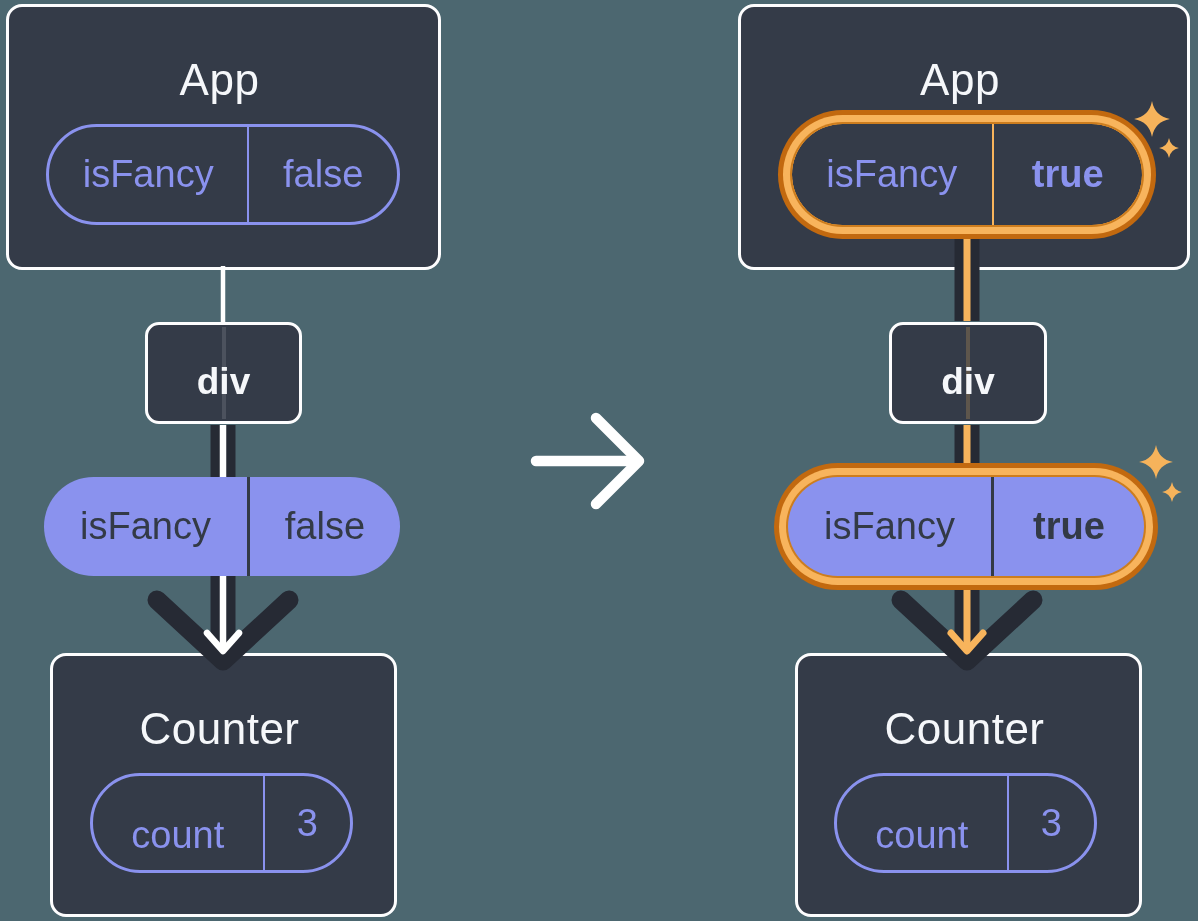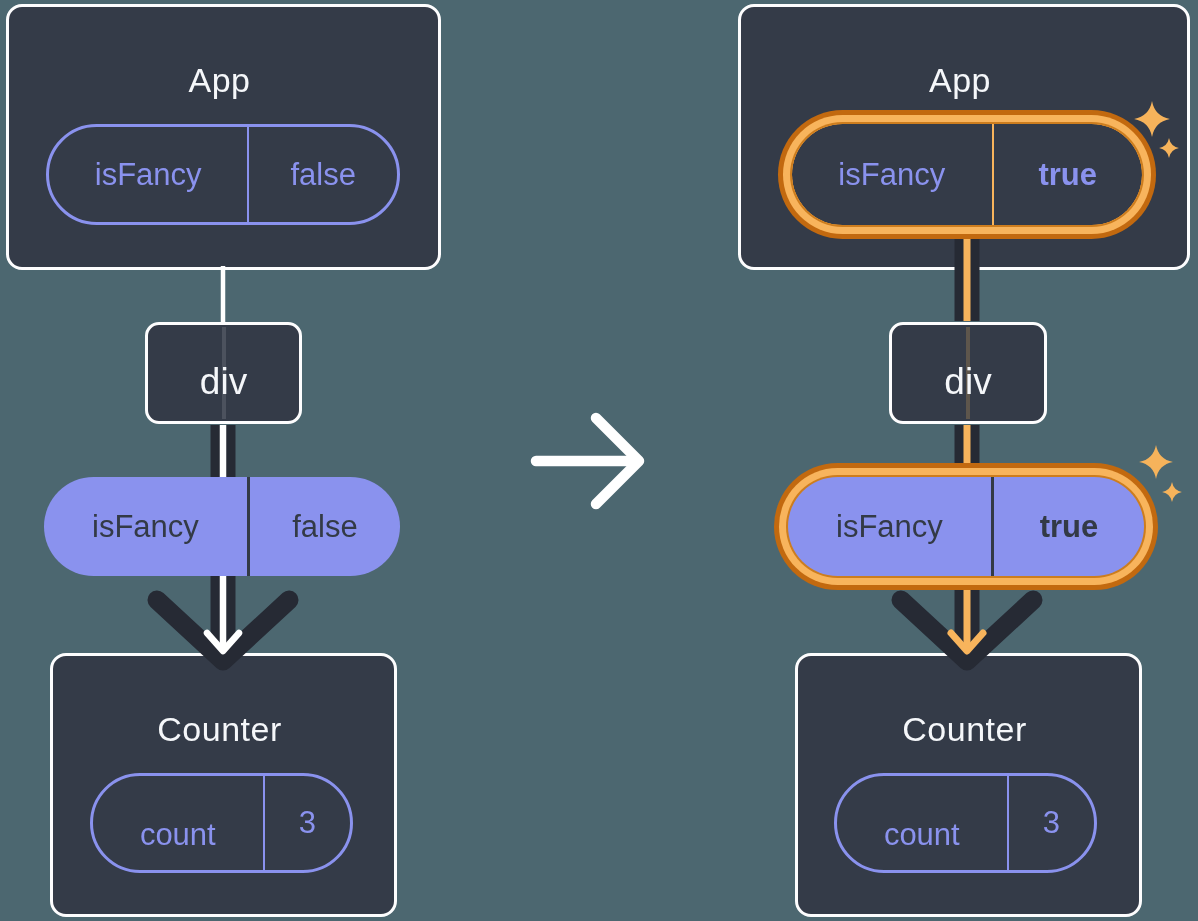--- a/index.html
+++ b/index.html
@@ -6,29 +6,29 @@
     --background:#4c6770; --card:#343b48; --card-border:#fdfdfe; --title-text:#f5f7fa;
     --purple:#8a92ee; --pill-dark-text:#333a46; --connector-dark:#262a34; --connector-white:#ffffff;
     --orange-dark:#c2690f; --orange-light:#f8b45c; --orange-mid:#cd7d1e; --sparkle:#f6b35b;
   }
   html,body{margin:0;padding:0;background:var(--background);}
   .canvas{position:relative;width:1198px;height:921px;background:var(--background);
           font-family:"Liberation Sans",sans-serif;overflow:hidden;}
   .card{position:absolute;background:var(--card);border:3px solid var(--card-border);
         border-radius:16px;box-sizing:border-box;}
   .card-title{position:absolute;left:0;right:8px;top:54px;text-align:center;
-        font-size:34px;line-height:38px;font-weight:500;color:var(--title-text);letter-spacing:.5px;}
+        font-size:44px;line-height:38px;font-weight:500;color:var(--title-text);letter-spacing:.5px;}
   .div-card{display:flex;align-items:center;justify-content:center;border-radius:14px;}
-  .div-label{font-size:37px;font-weight:400;color:var(--title-text);position:relative;z-index:2;margin-top:17px;}
+  .div-label{font-size:37px;font-weight:700;color:var(--title-text);position:relative;z-index:2;margin-top:17px;}
   .ghost-line{position:absolute;top:2px;bottom:2px;left:50%;transform:translateX(-50%);
         width:4px;z-index:1;}
   .ghost-white{background:rgba(255,255,255,.12);}
   .ghost-orange{background:rgba(248,180,92,.22);}
   .pill{position:absolute;display:flex;border-radius:999px;box-sizing:border-box;
-        font-size:31px;z-index:5;}
+        font-size:38px;z-index:5;}
   .pill .cell{display:flex;align-items:center;justify-content:center;box-sizing:border-box;}
   .cell-key{width:57%;} .cell-val{width:43%;}
   .counter-pill .cell-key{width:66%;margin-top:24px;} .counter-pill .cell-val{width:34%;}
   .pill-outline{border:3px solid var(--purple);color:var(--purple);}
   .pill-outline .cell-val{border-left:2.5px solid var(--purple);}
   .pill-filled{background:var(--purple);color:var(--pill-dark-text);}
   .pill-filled .cell-val{border-left:3px solid var(--pill-dark-text);}
   .pill-orange-outline{color:var(--purple);}
   .pill-orange-outline .cell-val{border-left:2.5px solid var(--orange-light);}
   .ringed{box-shadow:0 0 0 2px var(--orange-mid),0 0 0 9px var(--orange-light),0 0 0 14px var(--orange-dark);}

